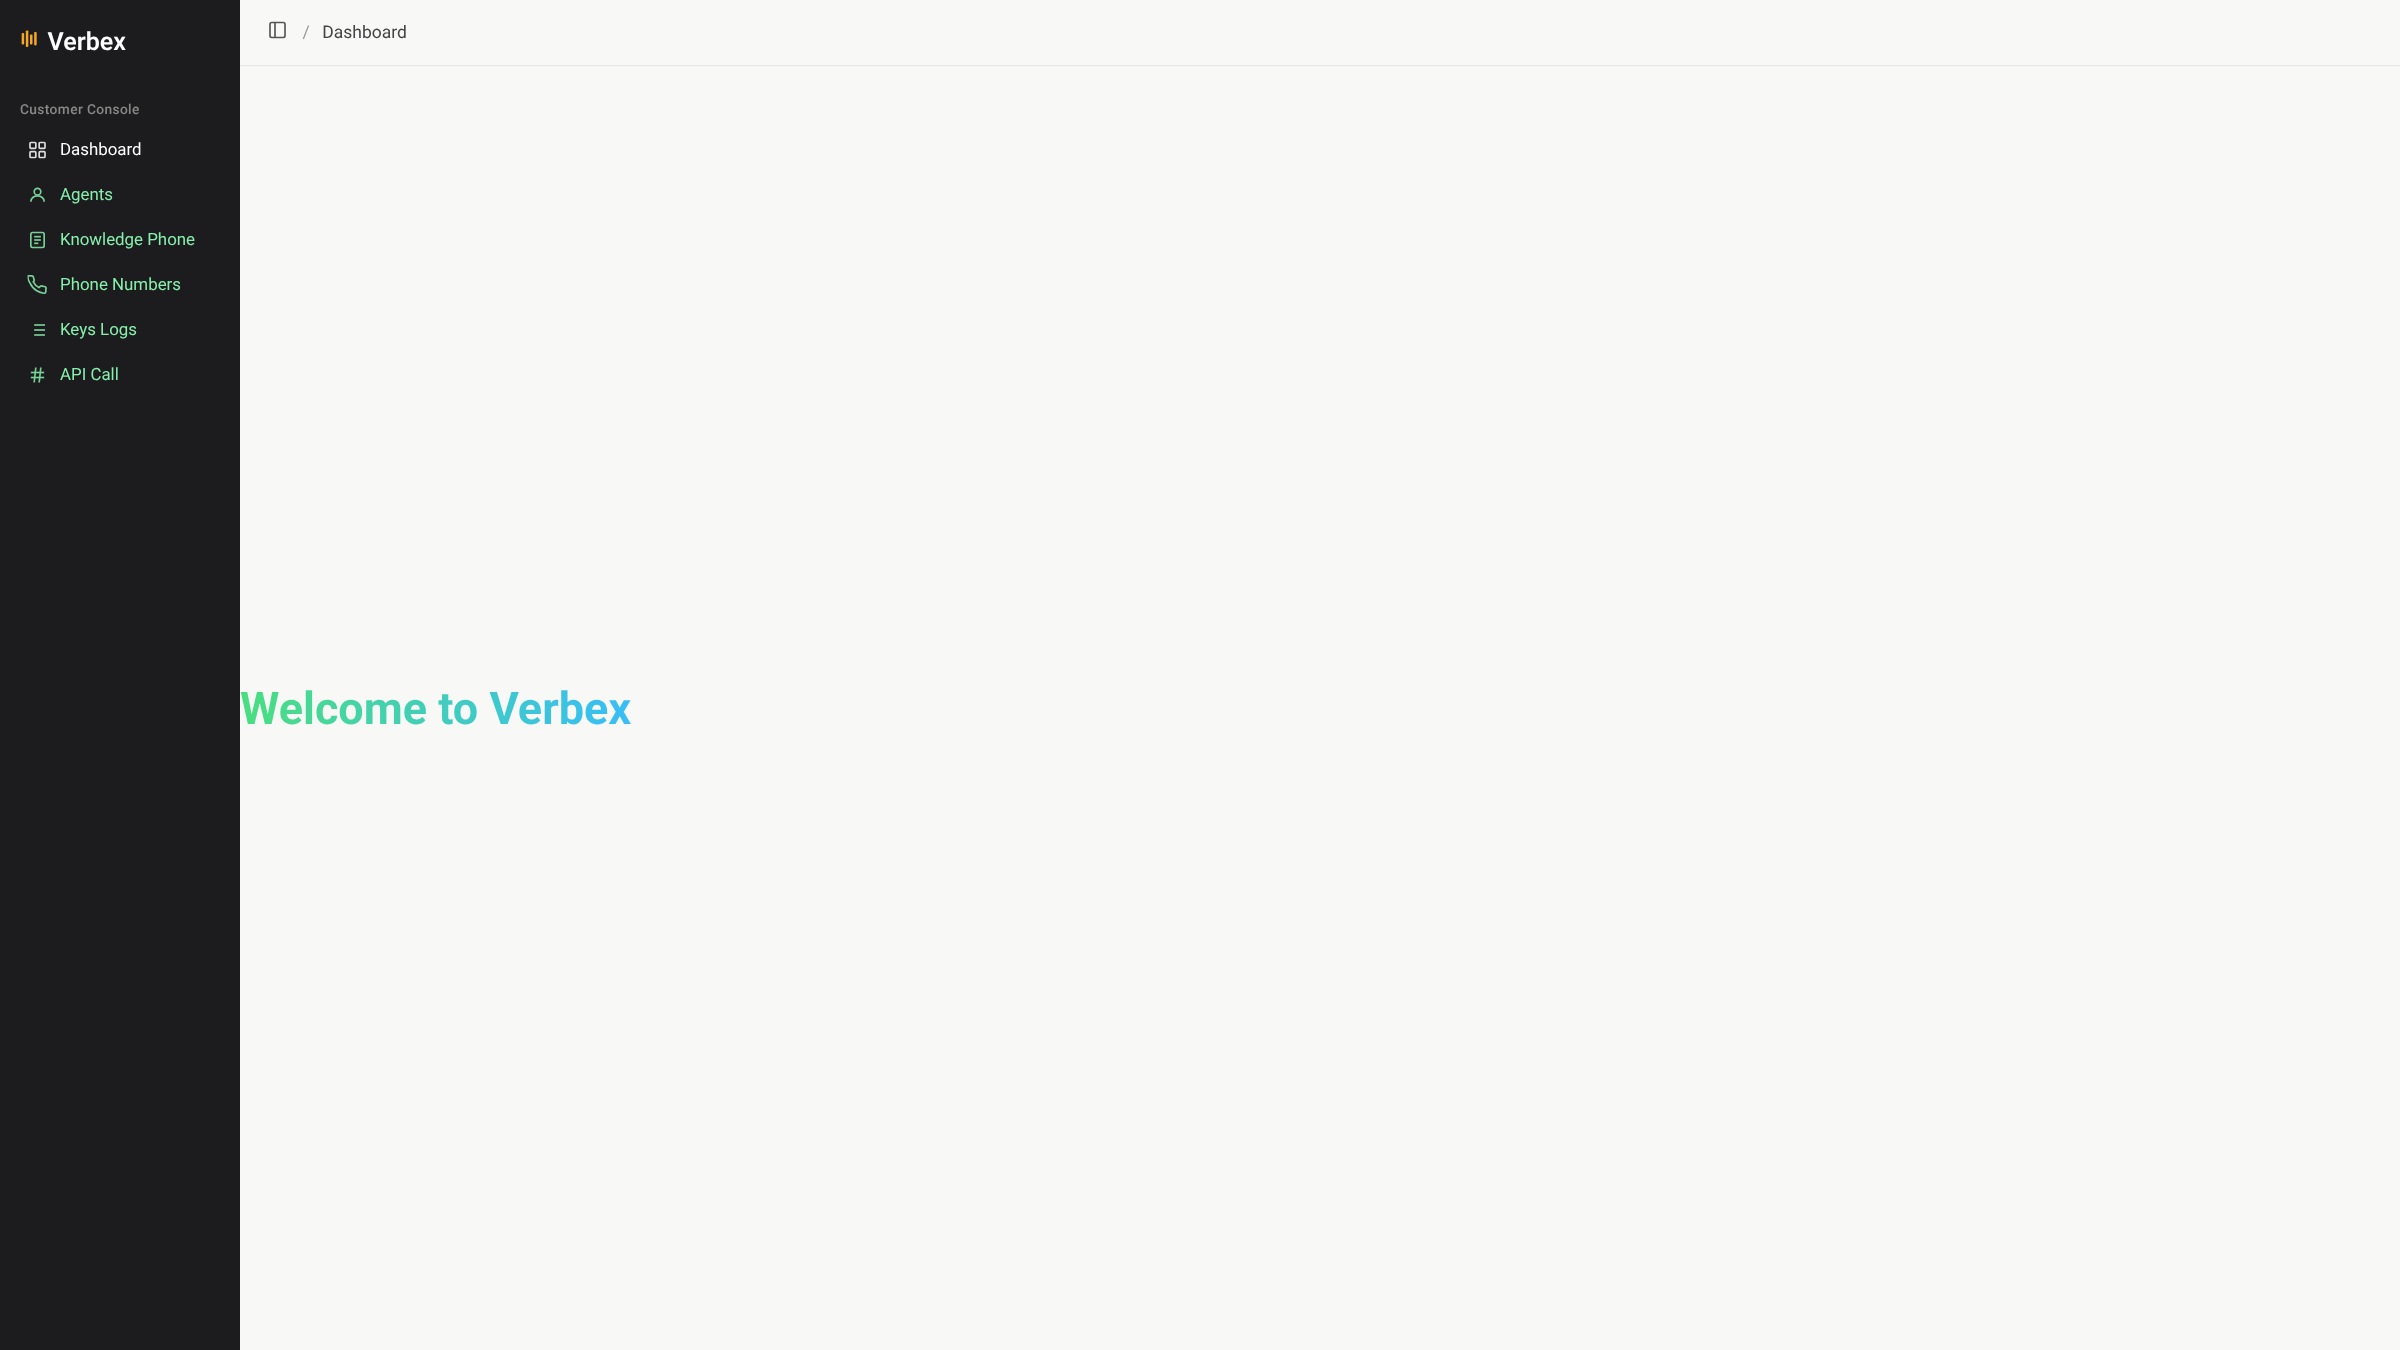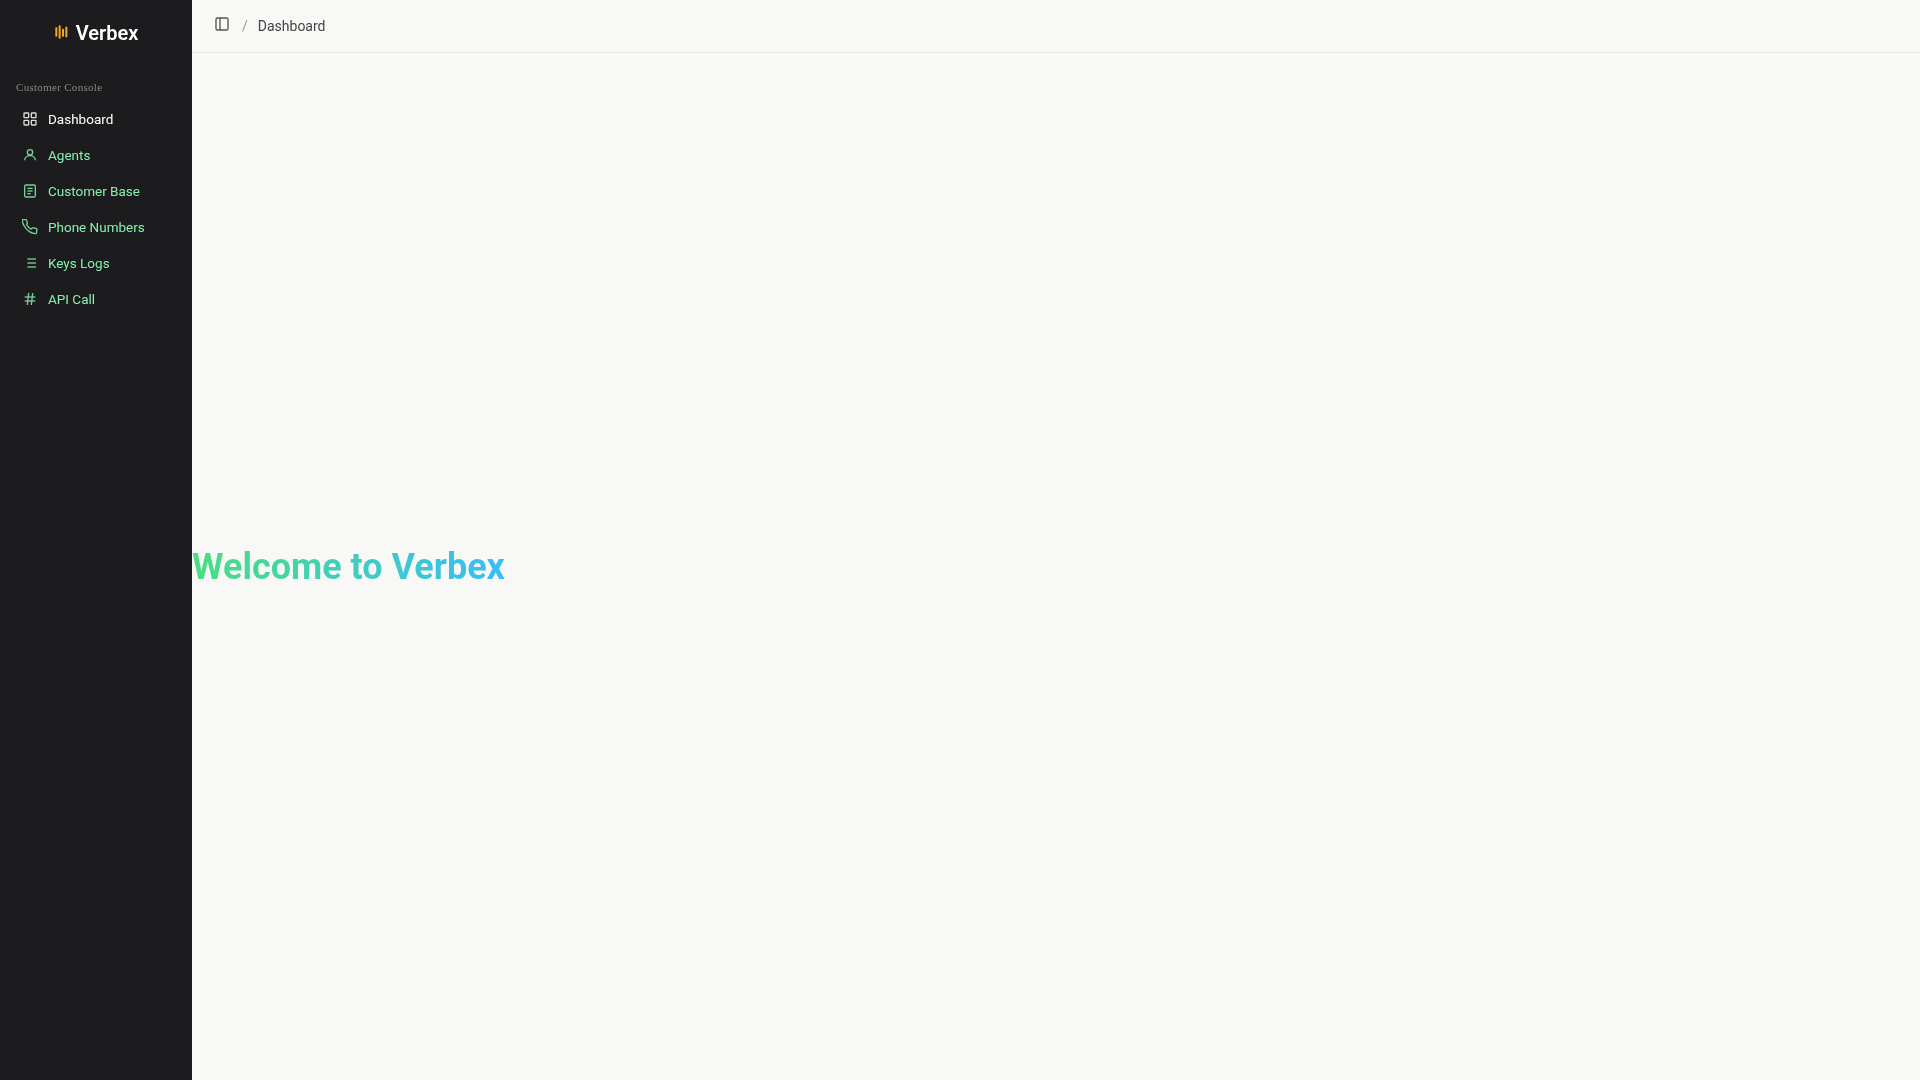--- a/index.html
+++ b/index.html
@@ -30,42 +30,40 @@
       left: 0;
       top: 0;
       height: 100%;
     }
 
     .logo-area {
       display: flex;
       align-items: center;
       padding: 20px 16px;
       gap: 6px;
-      justify-content: center;
     }
 
     .logo-icon {
       color: #f5a623;
       font-size: 22px;
     }
 
     .logo-text {
       color: #ffffff;
       font-size: 20px;
       font-weight: 600;
     }
 
     .section-label {
       color: #888888;
       font-size: 11px;
       font-weight: 500;
       padding: 16px 16px 8px 16px;
       text-transform: none;
       letter-spacing: 0.3px;
-      font-family: Liberation Serif, serif;
     }
 
     .nav-item {
       display: flex;
       align-items: center;
       padding: 9px 16px;
       gap: 10px;
       cursor: pointer;
       color: #86efac;
       font-size: 13.5px;
@@ -186,21 +184,21 @@
 
   <div class="nav-item">
     <span class="nav-icon">
       <svg viewBox="0 0 24 24" fill="none" stroke="currentColor" stroke-width="2">
         <rect x="4" y="3" width="16" height="18" rx="2"></rect>
         <line x1="8" y1="8" x2="16" y2="8"></line>
         <line x1="8" y1="12" x2="16" y2="12"></line>
         <line x1="8" y1="16" x2="13" y2="16"></line>
       </svg>
     </span>
-    <span>Customer Base</span>
+    <span>Knowledge Phone</span>
   </div>
 
   <div class="nav-item">
     <span class="nav-icon">
       <svg viewBox="0 0 24 24" fill="none" stroke="currentColor" stroke-width="2">
         <path d="M22 16.92v3a2 2 0 01-2.18 2 19.79 19.79 0 01-8.63-3.07A19.5 19.5 0 013.07 9.81 19.79 19.79 0 01.18 1.18 2 2 0 012.18 1h3a2 2 0 012 1.72c.127.96.361 1.903.7 2.81a2 2 0 01-.45 2.11L6.91 8.15a16 16 0 006.94 6.94l1.51-1.51a2 2 0 012.11-.45c.907.339 1.85.573 2.81.7A2 2 0 0122 16.92z"></path>
       </svg>
     </span>
     <span>Phone Numbers</span>
   </div>

